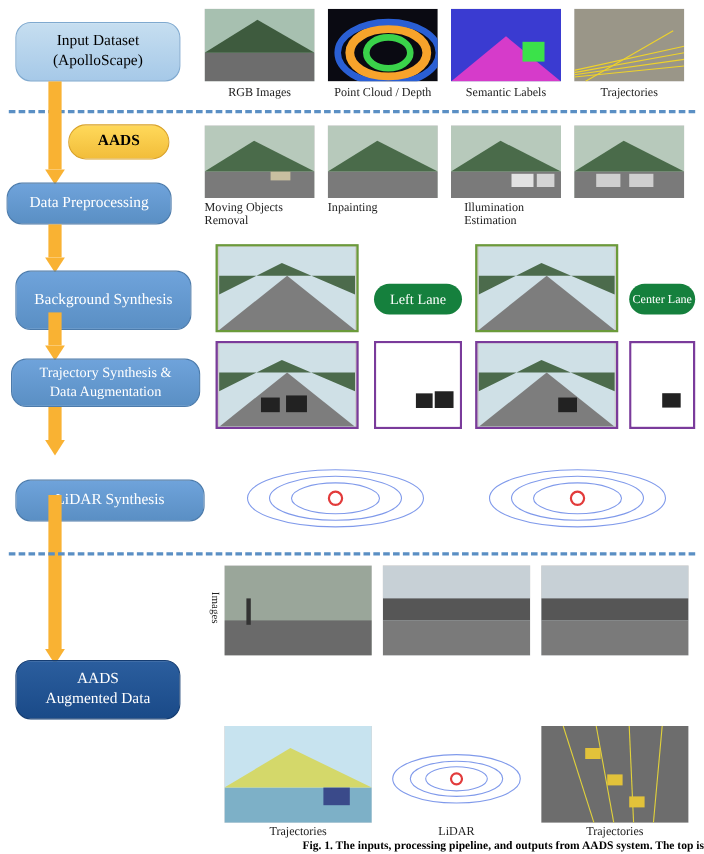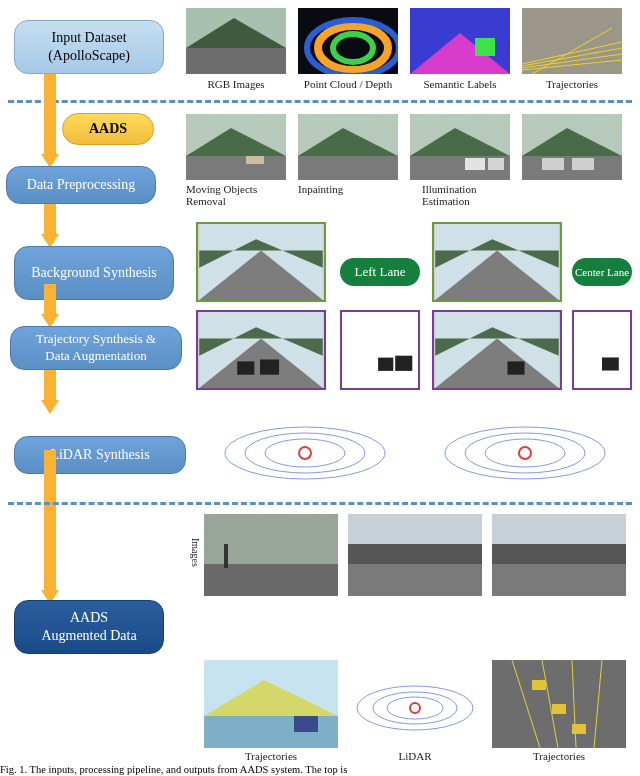--- a/index.html
+++ b/index.html
@@ -10,21 +10,21 @@
 .step-box{background:linear-gradient(#6fa3db,#5a8fc4);color:#fff;border:1px solid #4c7bab}
 .final-box{background:linear-gradient(#2b5e9e,#1a4a88);color:#fff;border:1px solid #153d72}
 .lane-badge{background:#15803d;color:#fff;font-size:13px}
 .arrow{position:absolute;width:0;height:0;border-left:9px solid transparent;border-right:9px solid transparent;border-top:14px solid #f9b233}
 .arrow-stem{position:absolute;width:12px;background:#f9b233}
 .dashed{position:absolute;border-top:3px dashed #5a8fc4;height:0}
 .thumb{position:absolute;background:#ccc;box-sizing:border-box;display:flex;align-items:center;justify-content:center;overflow:hidden}
 .thumb svg{width:100%;height:100%}
 .caption{position:absolute;font-size:11px;text-align:center;color:#222}
 .vcap{position:absolute;font-size:10px;writing-mode:vertical-rl;text-orientation:mixed;color:#222}
-.fig-title{position:absolute;font-size:10.5px;font-weight:normal;text-align:left;width:100%}
+.fig-title{position:absolute;font-size:10.5px;font-weight:bold;text-align:right;width:100%}
 </style>
 </head>
 <body>
 
 <div class="wrap">
 
   <div class="thumb" style="left:186px;top:8px;width:100px;height:66px">
     <svg viewBox="0 0 100 66">
         <rect width="100" height="66" fill="#a7c0b0"></rect>
         <rect y="40" width="100" height="26" fill="#6d6d6d"></rect>

